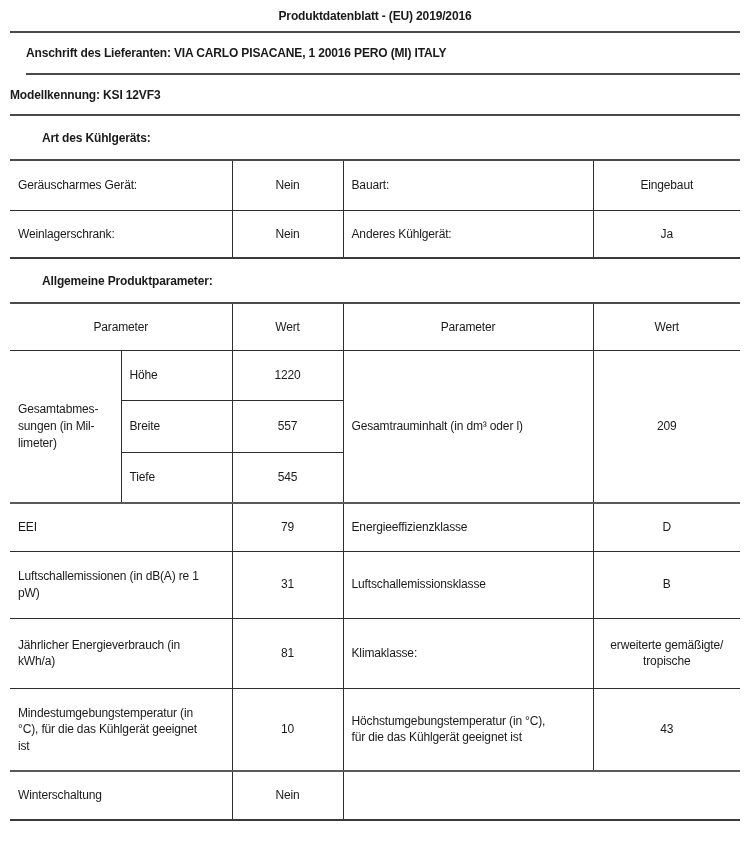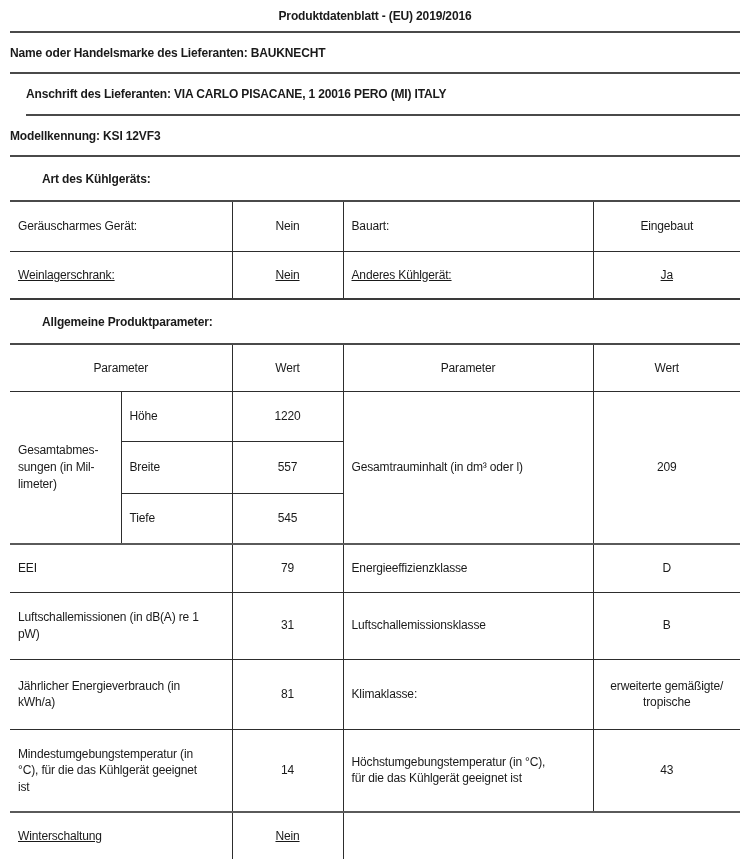--- a/index.html
+++ b/index.html
@@ -46,32 +46,31 @@
     white-space: pre-line;
     overflow: hidden;
   }
   td:first-child { border-left: none; }
   tr > td:last-child { border-right: none; }
   .label-cell { text-align: left; padding: 5px 8px; }
   .value-cell { text-align: center; padding: 15px 4px; }
   .header-cell { text-align: center; padding: 5px 4px; }
   tr.group-start td { border-top: 2px solid #5a5a5a; }
 
-  .h47 { height: 47px; } .h48 { height: 48px; text-decoration: underline; } .h50 { height: 50px; }
+  .h47 { height: 47px; } .h48 { height: 48px; } .h50 { height: 50px; }
   .h51 { height: 51px; } .h52 { height: 52px; } .h67 { height: 67px; }
   .h70 { height: 70px; margin-left: 13px; } .h83 { height: 83px; }
 </style>
 </head>
 <body>
 
 <div class="page">
 
   <div class="title-block">Produktdatenblatt - (EU) 2019/2016</div>
 
-  <div class="info-row">Name oder Handelsmarke des Lieferanten: BAUKNECHT</div>
   <div class="info-row" style="height:40px;margin-left:16px;">Anschrift des Lieferanten: VIA CARLO PISACANE, 1 20016 PERO (MI) ITALY</div>
   <div class="info-row">Modellkennung: KSI 12VF3</div>
 
   <div class="section-heading">Art des Kühlgeräts:</div>
 
   <table id="table-type">
     <colgroup>
       <col style="width:222px">
         <col style="width:111px">
         <col style="width:250px">
@@ -145,21 +144,21 @@
 kWh/a)</td>
       <td class="value-cell">81</td>
       <td class="label-cell">Klimaklasse:</td>
       <td class="value-cell">erweiterte gemäßigte/
 tropische</td>
     </tr>
     <tr class="h83">
       <td class="label-cell" colspan="2">Mindestumgebungstemperatur (in
 °C), für die das Kühlgerät geeignet
 ist</td>
-      <td class="value-cell">14</td>
+      <td class="value-cell">10</td>
       <td class="label-cell">Höchstumgebungstemperatur (in °C),
 für die das Kühlgerät geeignet ist</td>
       <td class="value-cell">43</td>
     </tr>
     <tr class="h48 group-start">
       <td class="label-cell" colspan="2">Winterschaltung</td>
       <td class="value-cell">Nein</td>
       <td class="label-cell" colspan="2"></td>
     </tr>
   </tbody>

